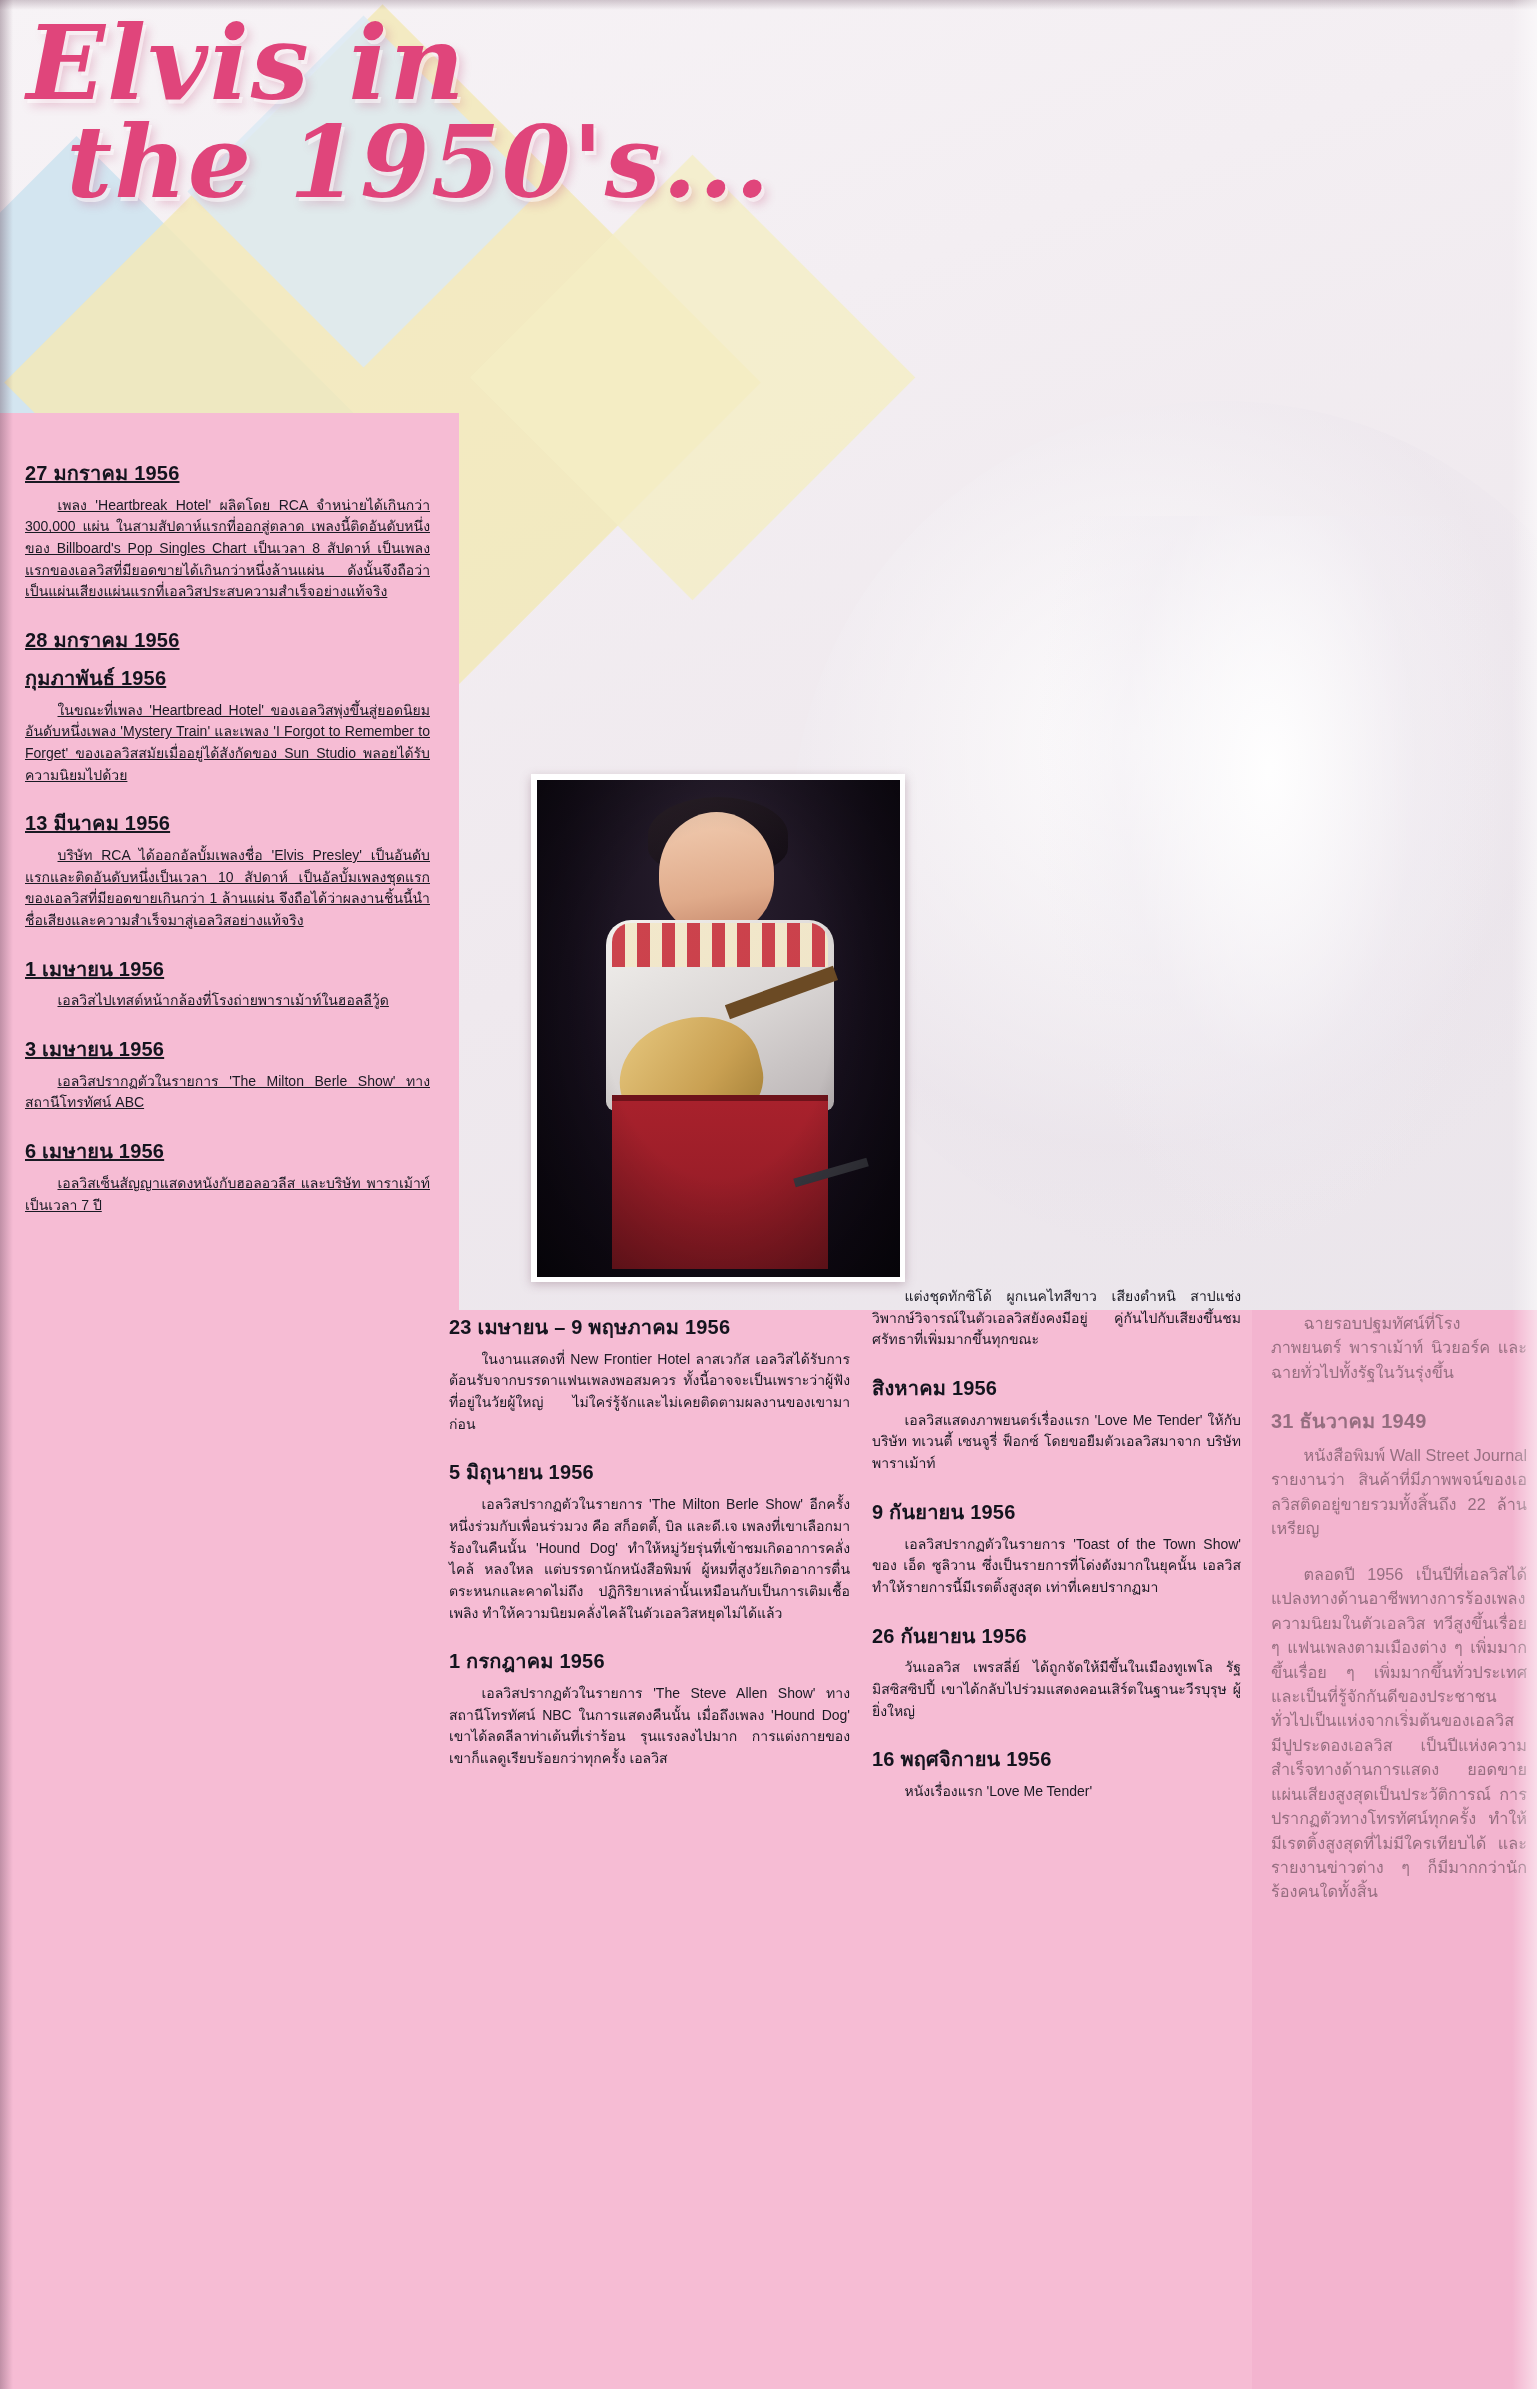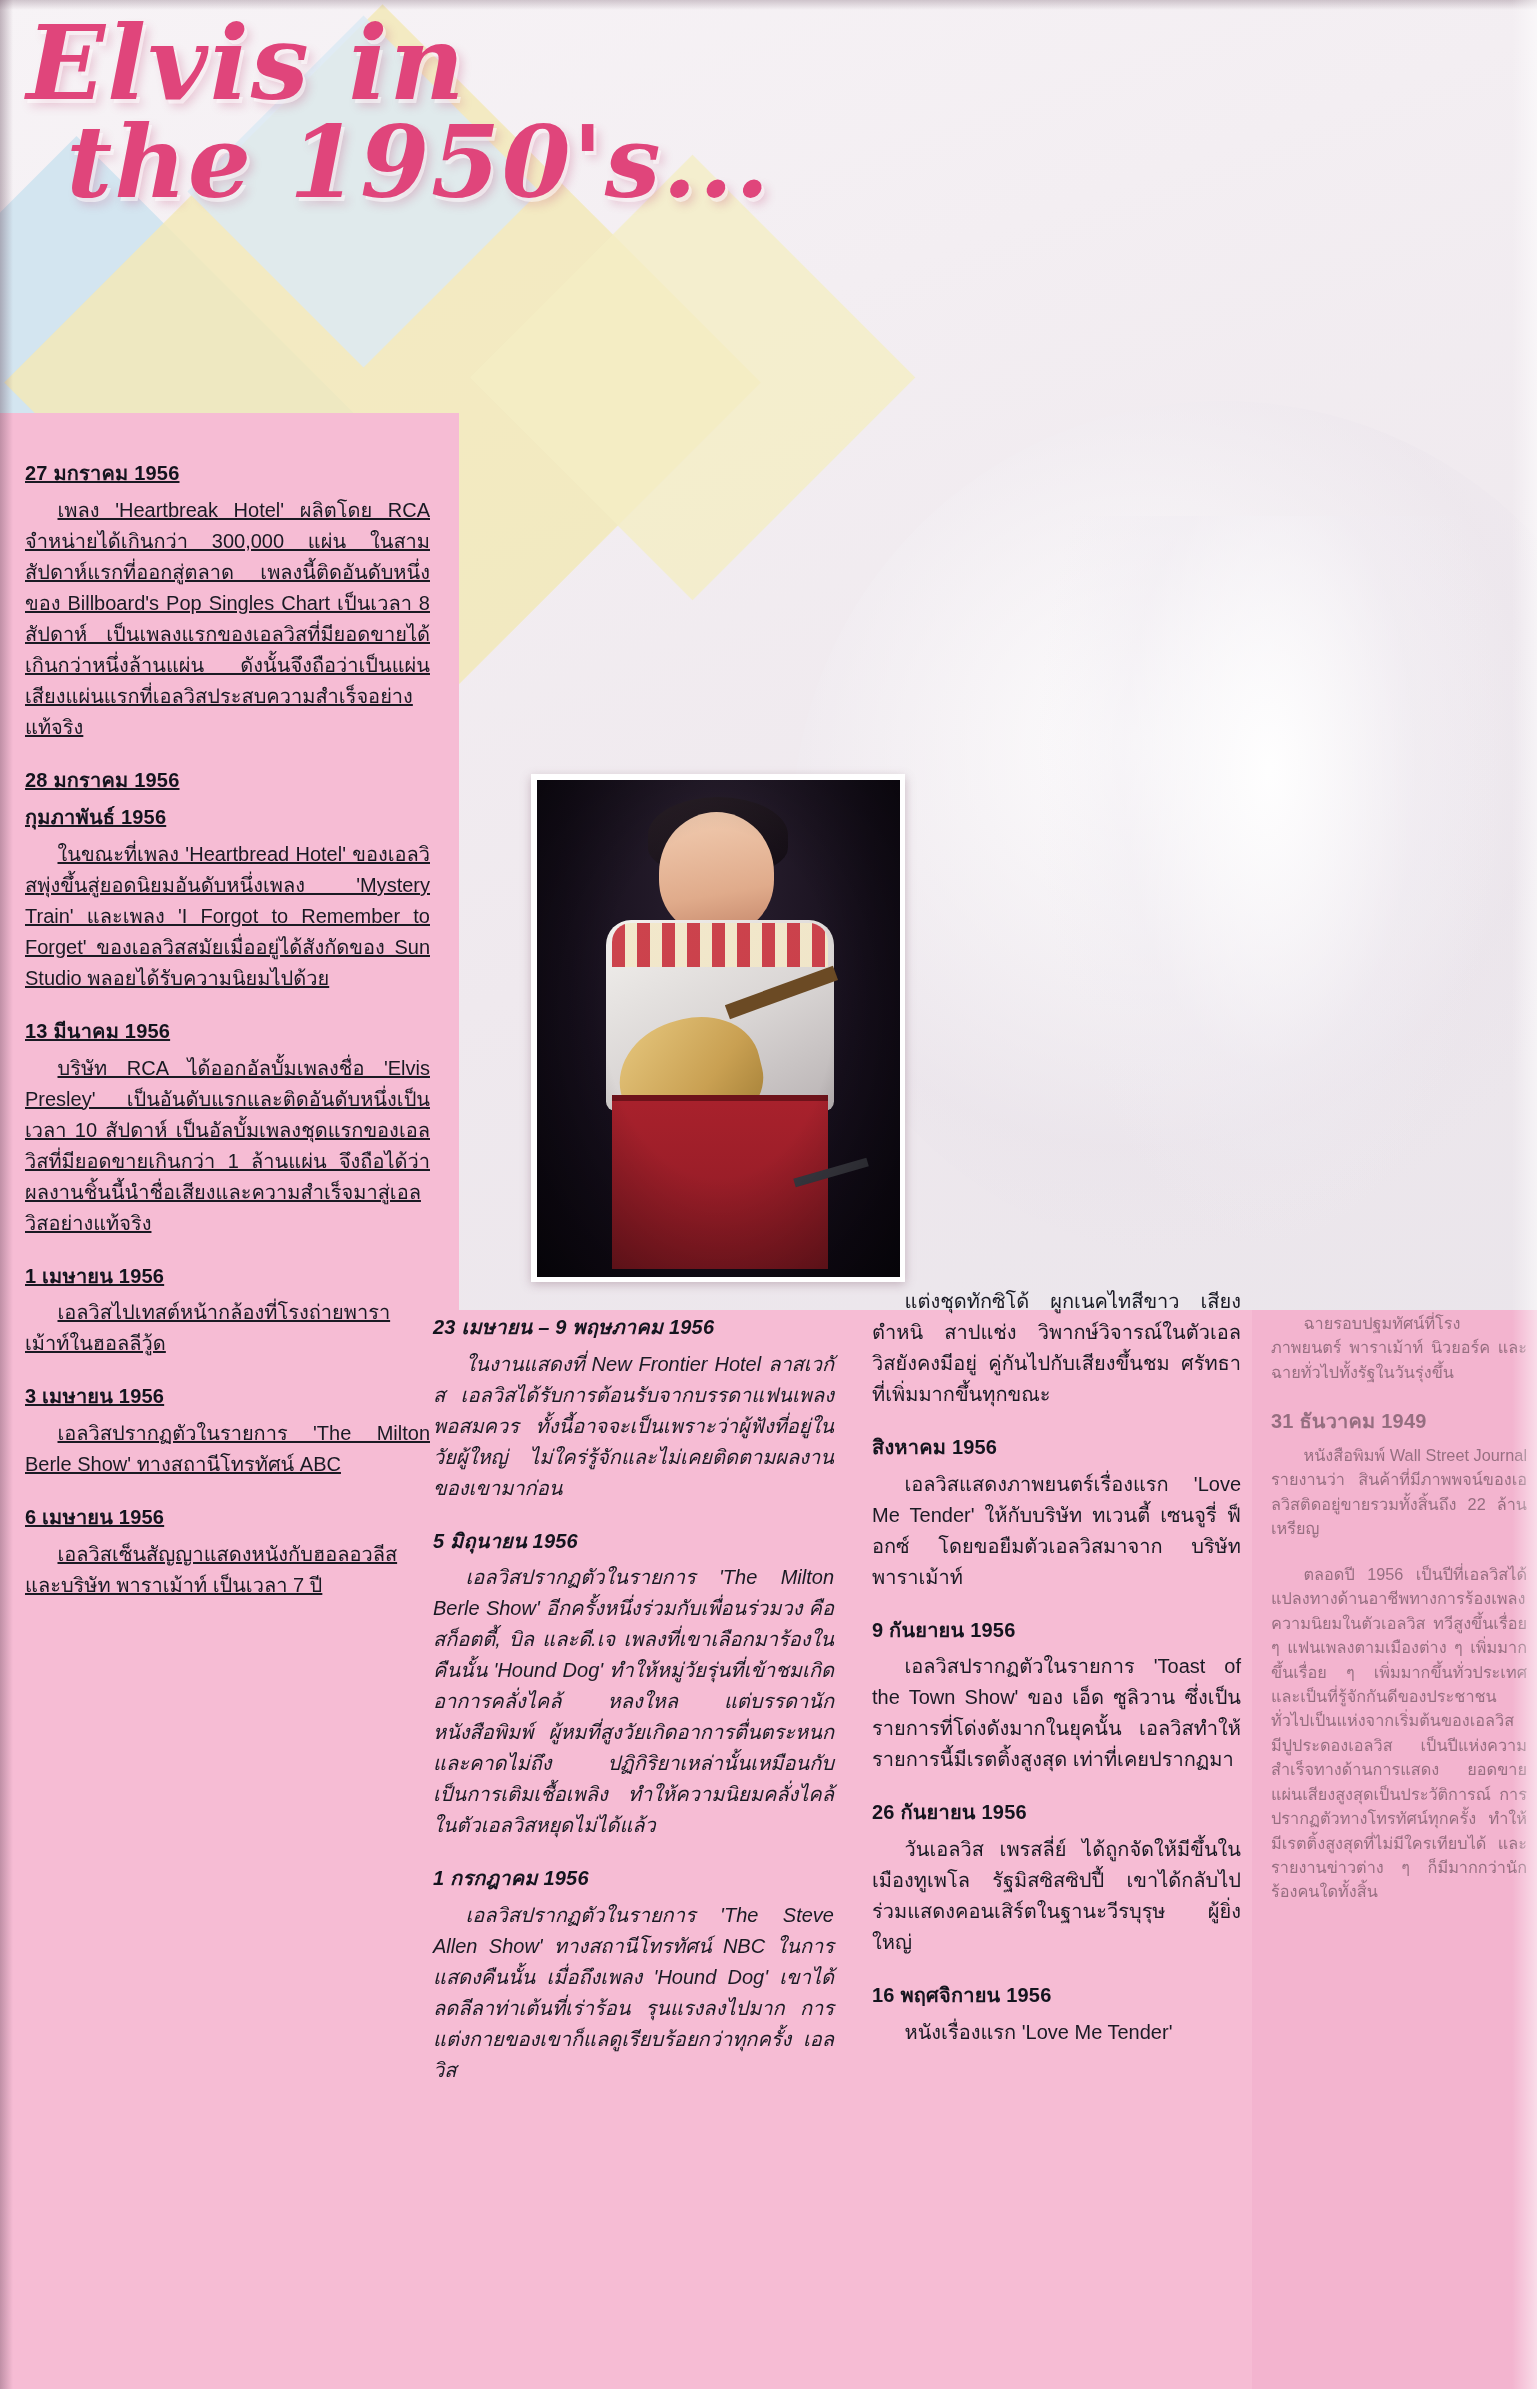--- a/index.html
+++ b/index.html
@@ -260,39 +260,38 @@
   }
   .col h3 {
     margin: 0 0 5.7px 0;
     font-size: 20px;
     font-weight: bold;
     color: #14141e;
     letter-spacing: 0.2px;
   }
   .col p {
     margin: 0 0 21px 0;
-    font-size: 20px;
+    font-size: 14px;
     line-height: 1.55;
     text-align: justify;
     text-indent: 32.5px;
     color: #1a1a24;
   }
   .col .blk { margin-bottom: 3.8px; }
 
   #col-a {
     left: 25px;
     top: 457px;
     width: 405px;
     text-decoration: underline;
   }
   #col-b {
-    left: 433px;
+    left: 449px;
     top: 1311px;
     width: 401px;
-    font-style: italic;
   }
   #col-c {
     left: 872px;
     top: 1286px;
     width: 369px;
   }
   #col-d {
     left: 1271px;
     top: 1311px;
     width: 256px;

